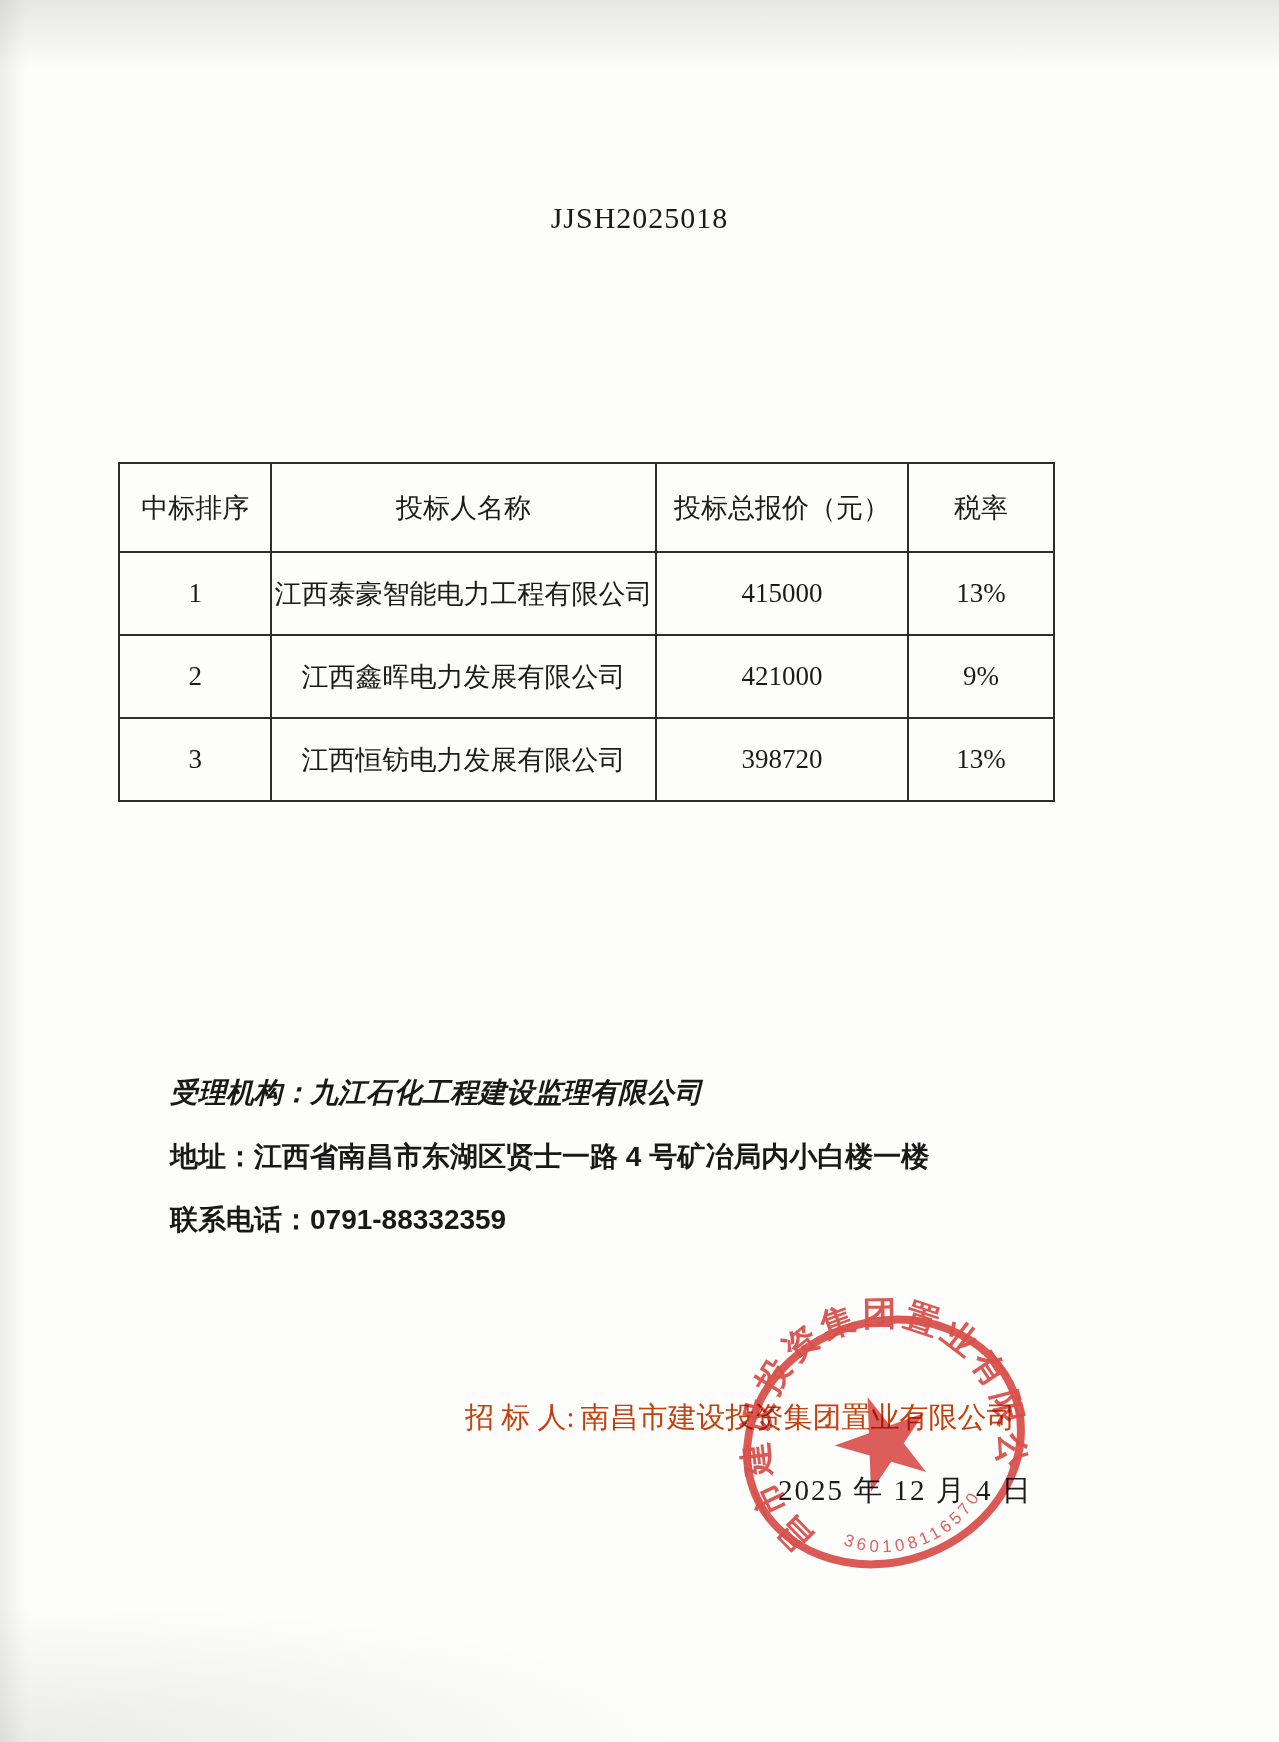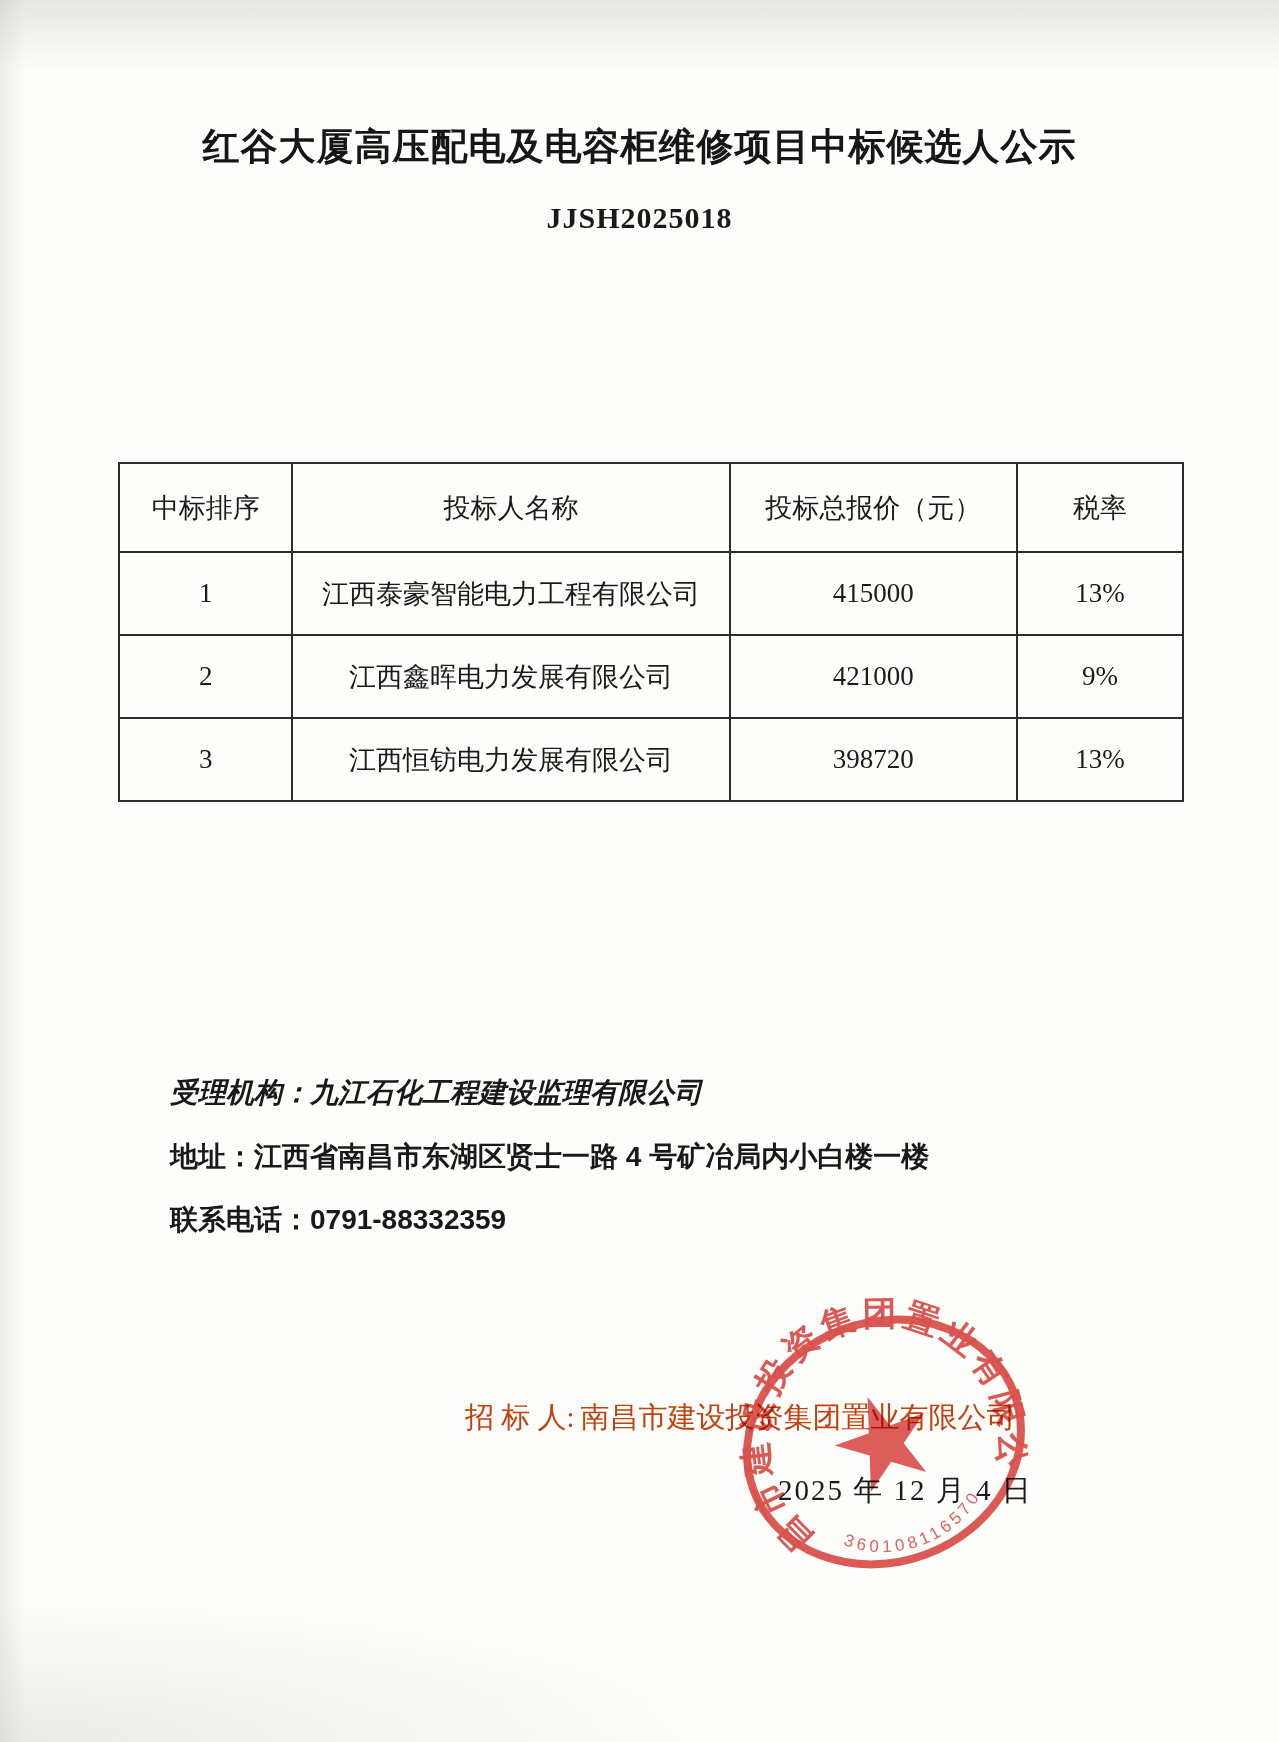--- a/index.html
+++ b/index.html
@@ -21,35 +21,35 @@
     background:radial-gradient(ellipse at 0% 100%,rgba(120,120,120,.14),rgba(255,255,255,0) 70%);pointer-events:none;}
 
   .doc-title{
     position:absolute;top:122px;left:0;width:100%;
     text-align:center;
     font-family:"Liberation Sans","DejaVu Sans",sans-serif;
     font-weight:700;font-size:37px;letter-spacing:1px;color:#161616;
   }
   .doc-subtitle{
     position:absolute;top:201px;left:0;width:100%;
-    text-align:center;font-size:30px;font-weight:700;letter-spacing:1px;color:#1a1a1a;
+    text-align:center;font-size:30px;font-weight:400;letter-spacing:1px;color:#1a1a1a;
   }
   .para{
     position:absolute;left:114px;width:1052px;
     font-size:29px;line-height:70px;
     text-align:justify;text-justify:inter-character;
     text-indent:2em;color:#1b1b1b;
     margin:0;
   }
   .para.intro{top:231px;}
   .para.notice{top:806px;line-height:65px;}
 
   table.bid-table{
     position:absolute;top:462px;left:118px;
-    width:1066px;border-collapse:collapse;table-layout:fixed;
+    width:937px;border-collapse:collapse;table-layout:fixed;
     font-size:27px;color:#1b1b1b;
   }
   table.bid-table th,table.bid-table td{
     border:2px solid #2d2d2d;text-align:center;vertical-align:middle;
     font-weight:400;padding:0;
   }
   table.bid-table thead tr{height:89px;}
   table.bid-table tbody tr{height:83px;}
 
   .info-line{
@@ -92,21 +92,20 @@
   }
 </style>
 </head>
 <body>
 
 <div class="page">
   <div class="shade-top"></div>
   <div class="shade-left"></div>
   <div class="shade-bottom"></div>
 
-  <div class="doc-title">红谷大厦高压配电及电容柜维修项目中标候选人公示</div>
   <div class="doc-subtitle">JJSH2025018</div>
 
 
   <table class="bid-table">
     <colgroup>
       <col style="width:16.3%">
       <col style="width:41.1%">
       <col style="width:27.0%">
       <col style="width:15.6%">
     </colgroup>

